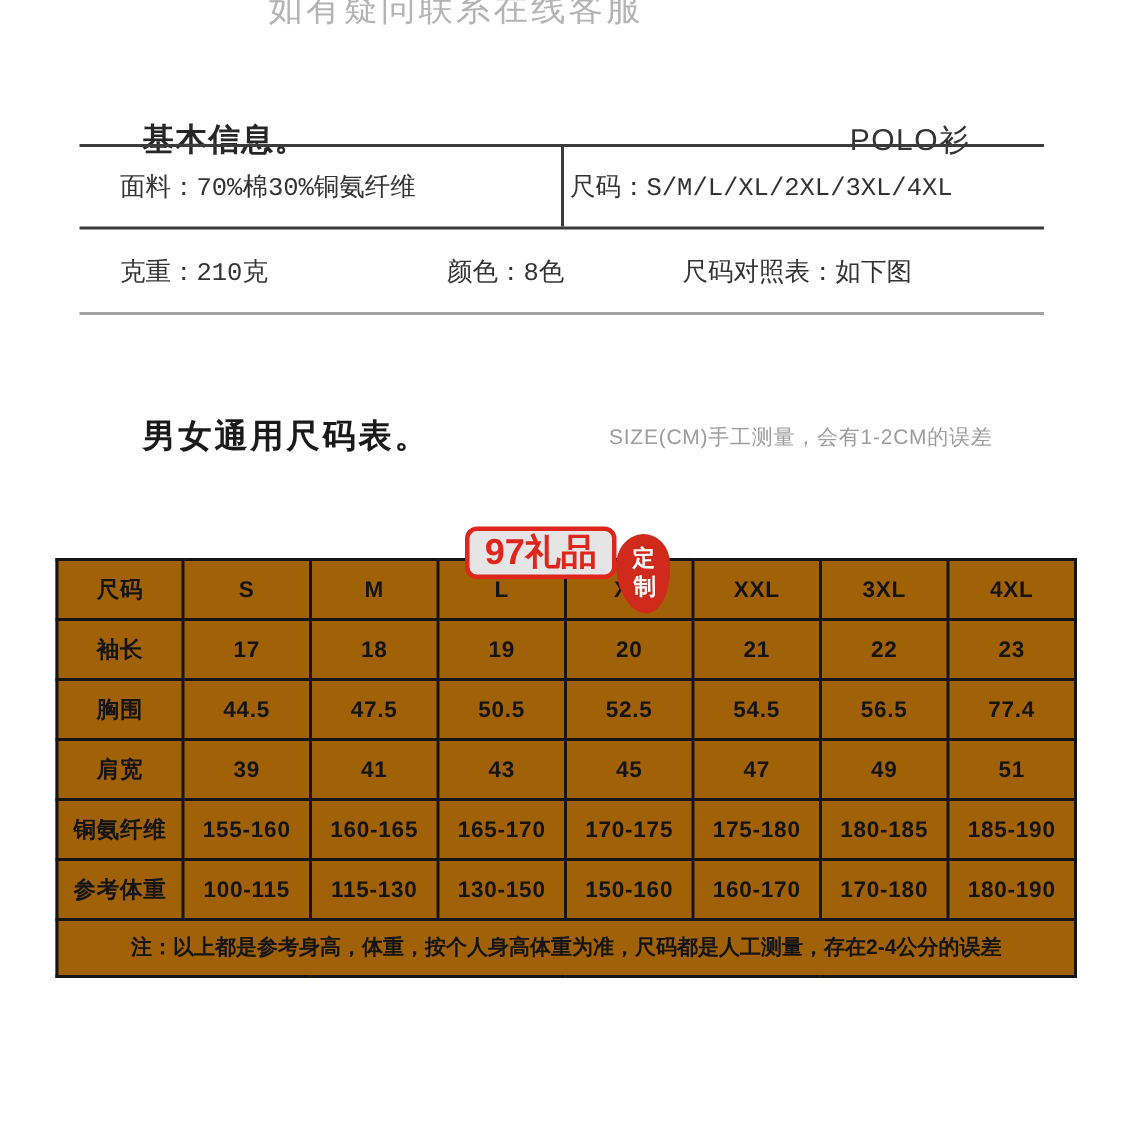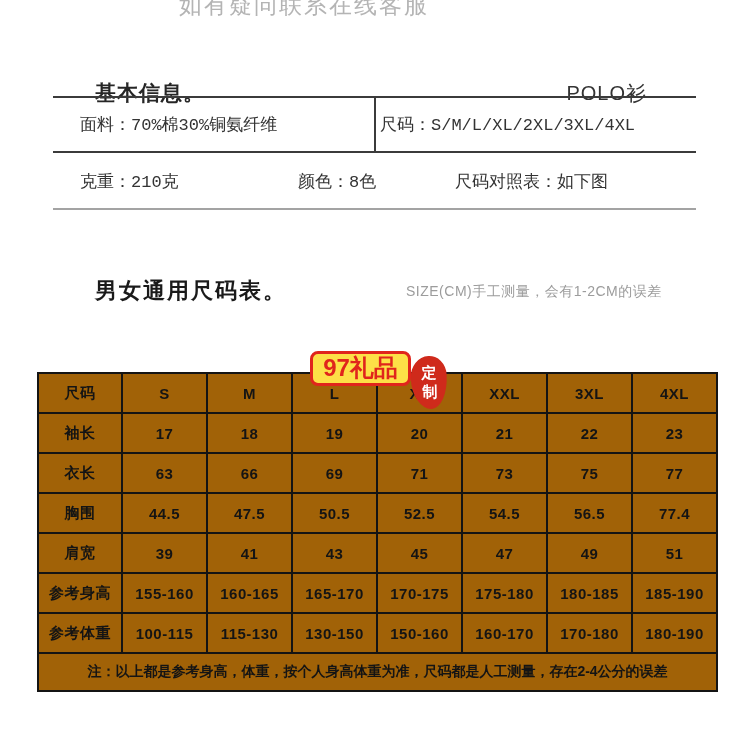--- a/index.html
+++ b/index.html
@@ -67,21 +67,21 @@
     font-size:15px; font-weight:bold; color:#141414;
     letter-spacing:0.5px; overflow:hidden;
   }
   table.size-table tr.note-row td {
     height:38px; font-size:14px; letter-spacing:0;border-radius:12px;
   }
 
   
   .wm-box {
     position:absolute; left:310px; top:351px; width:101px; height:35px;
-    background:#fde047; border:3px solid #e0251c; border-radius:8px;
+    background:#e5e5e5; border:3px solid #e0251c; border-radius:8px;
     display:flex; align-items:center; justify-content:center; z-index:5;
   }
   .wm-box span {
     color:#e0251c; font-size:24px; font-weight:bold; white-space:nowrap;
     transform:translateY(-1px);
   }
 
   
   .wm-seal {
     position:absolute; left:411px; top:356px; width:36px; height:53px;
@@ -155,51 +155,41 @@
           <td>袖长</td>
           <td>17</td>
           <td>18</td>
           <td>19</td>
           <td>20</td>
           <td>21</td>
           <td>22</td>
           <td>23</td>
         </tr>
         <tr>
-          <td>衣长</td>
-          <td>63</td>
-          <td>66</td>
-          <td>69</td>
-          <td>71</td>
-          <td>73</td>
-          <td>75</td>
-          <td>77</td>
-        </tr>
-        <tr>
           <td>胸围</td>
           <td>44.5</td>
           <td>47.5</td>
           <td>50.5</td>
           <td>52.5</td>
           <td>54.5</td>
           <td>56.5</td>
           <td>77.4</td>
         </tr>
         <tr>
           <td>肩宽</td>
           <td>39</td>
           <td>41</td>
           <td>43</td>
           <td>45</td>
           <td>47</td>
           <td>49</td>
           <td>51</td>
         </tr>
         <tr>
-          <td>参考身高</td>
+          <td>铜氨纤维</td>
           <td>155-160</td>
           <td>160-165</td>
           <td>165-170</td>
           <td>170-175</td>
           <td>175-180</td>
           <td>180-185</td>
           <td>185-190</td>
         </tr>
         <tr>
           <td>参考体重</td>

